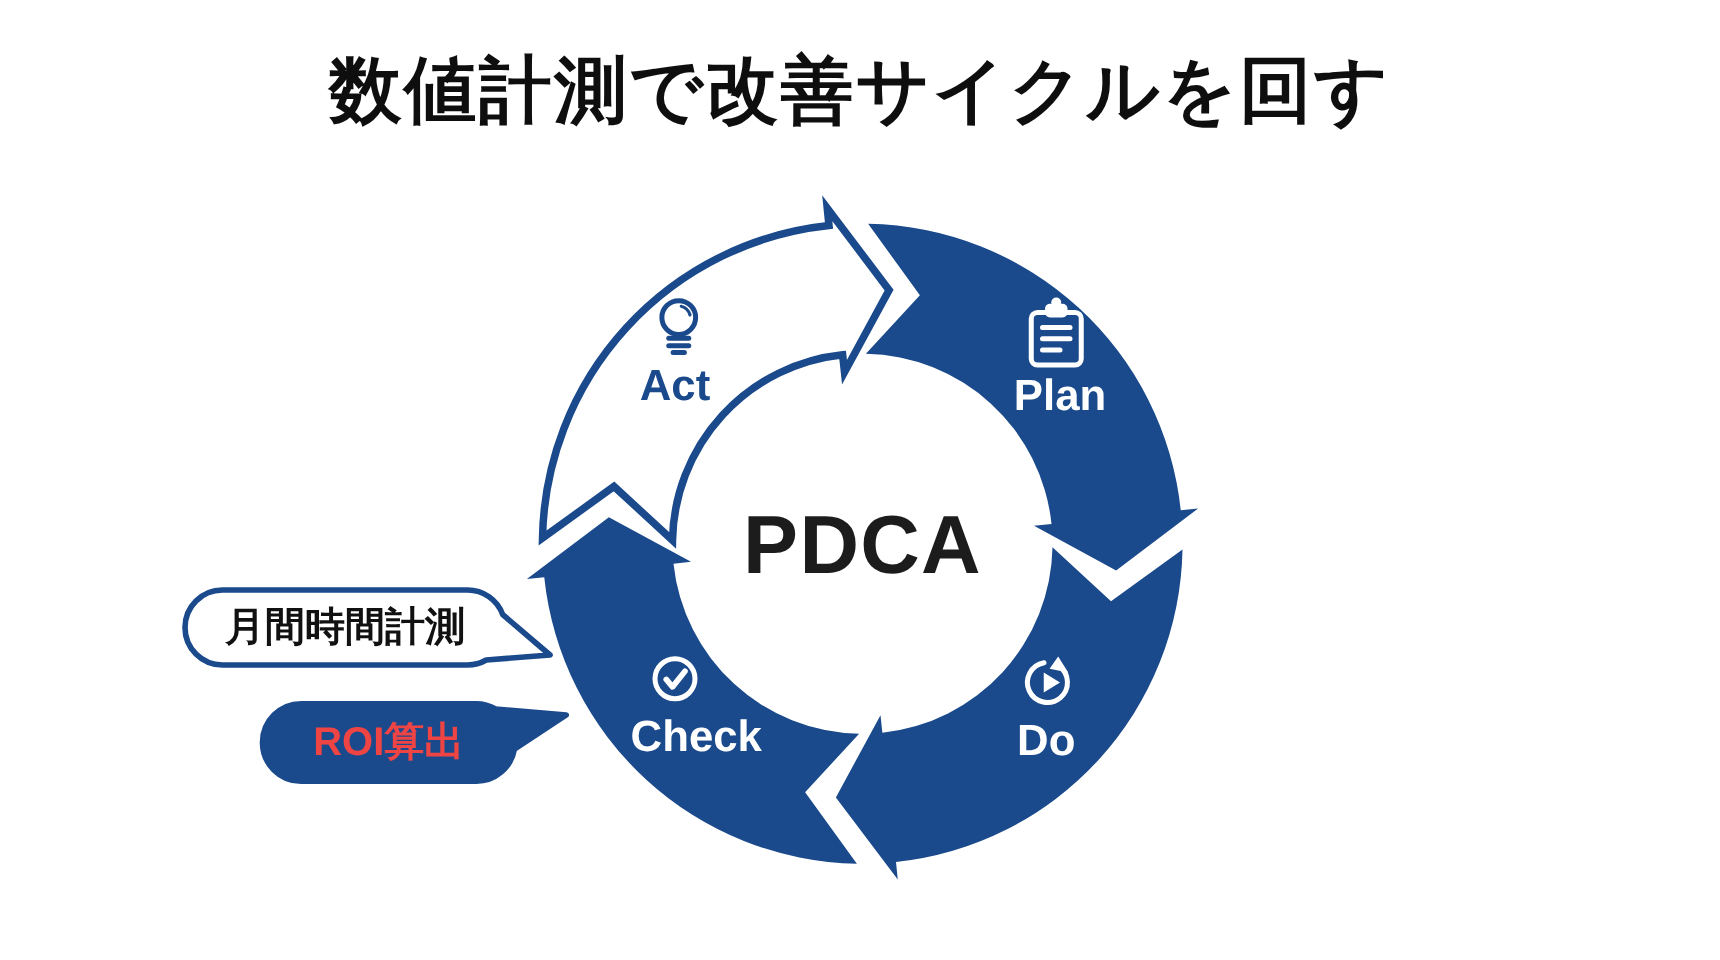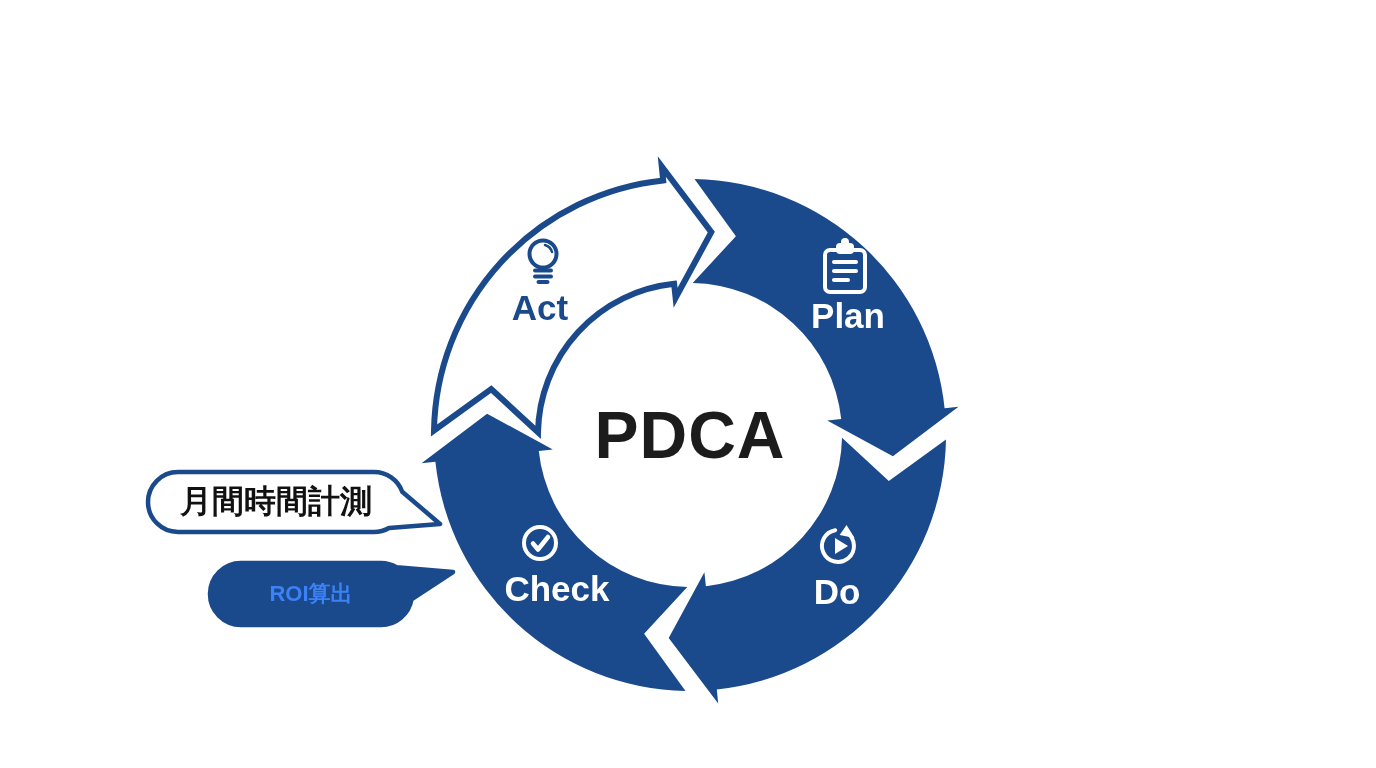--- a/index.html
+++ b/index.html
@@ -38,30 +38,31 @@
 
   .callout { position: absolute; }
   .callout svg { position: absolute; left: 0; top: 0; }
   .callout-label {
     position: absolute;
     display: flex; align-items: center; justify-content: center;
     font-weight: 700;
     white-space: nowrap;
   }
   .callout-label.dark-text { color: #111111; font-size: 32px; }
-  .callout-label.light-text { color: #3b82f6; font-size: 22px; }
+  .callout-label.light-text { color: #ef4444; font-size: 32px; }
 
   .bubble-outlined { fill: #ffffff; stroke: #1a4a8c; stroke-width: 4.5; stroke-linejoin: round; }
   .bubble-filled { fill: #1a4a8c; stroke: #1a4a8c; stroke-width: 4.5; stroke-linejoin: round; }
 </style>
 </head>
 <body>
 
 <div class="slide">
 
+  <div class="slide-title">数値計測で改善サイクルを回す</div>
 
   <div class="diagram-wrap">
     <svg width="580" height="600" viewBox="0 0 580 600">
 
       <path class="seg-filled" d="M294.5 41 A256 256 0 0 1 544.6 270.2 L558.5 268.8 L492.9 318.3 L427.2 282.6 L441.2 281.1 A152 152 0 0 0 292.7 145 L335.9 98.2 Z"></path>
 
       <path class="seg-filled" d="M546 301.5 A256 256 0 0 1 316.8 551.6 L318.2 565.5 L268.7 499.9 L304.4 434.2 L305.9 448.2 A152 152 0 0 0 442 299.7 L488.8 342.9 Z"></path>
 
       <path class="seg-filled" d="M285.5 553 A256 256 0 0 1 35.4 323.8 L21.5 325.2 L87.1 275.7 L152.8 311.4 L138.8 312.9 A152 152 0 0 0 287.3 449 L244.1 495.8 Z"></path>
 

